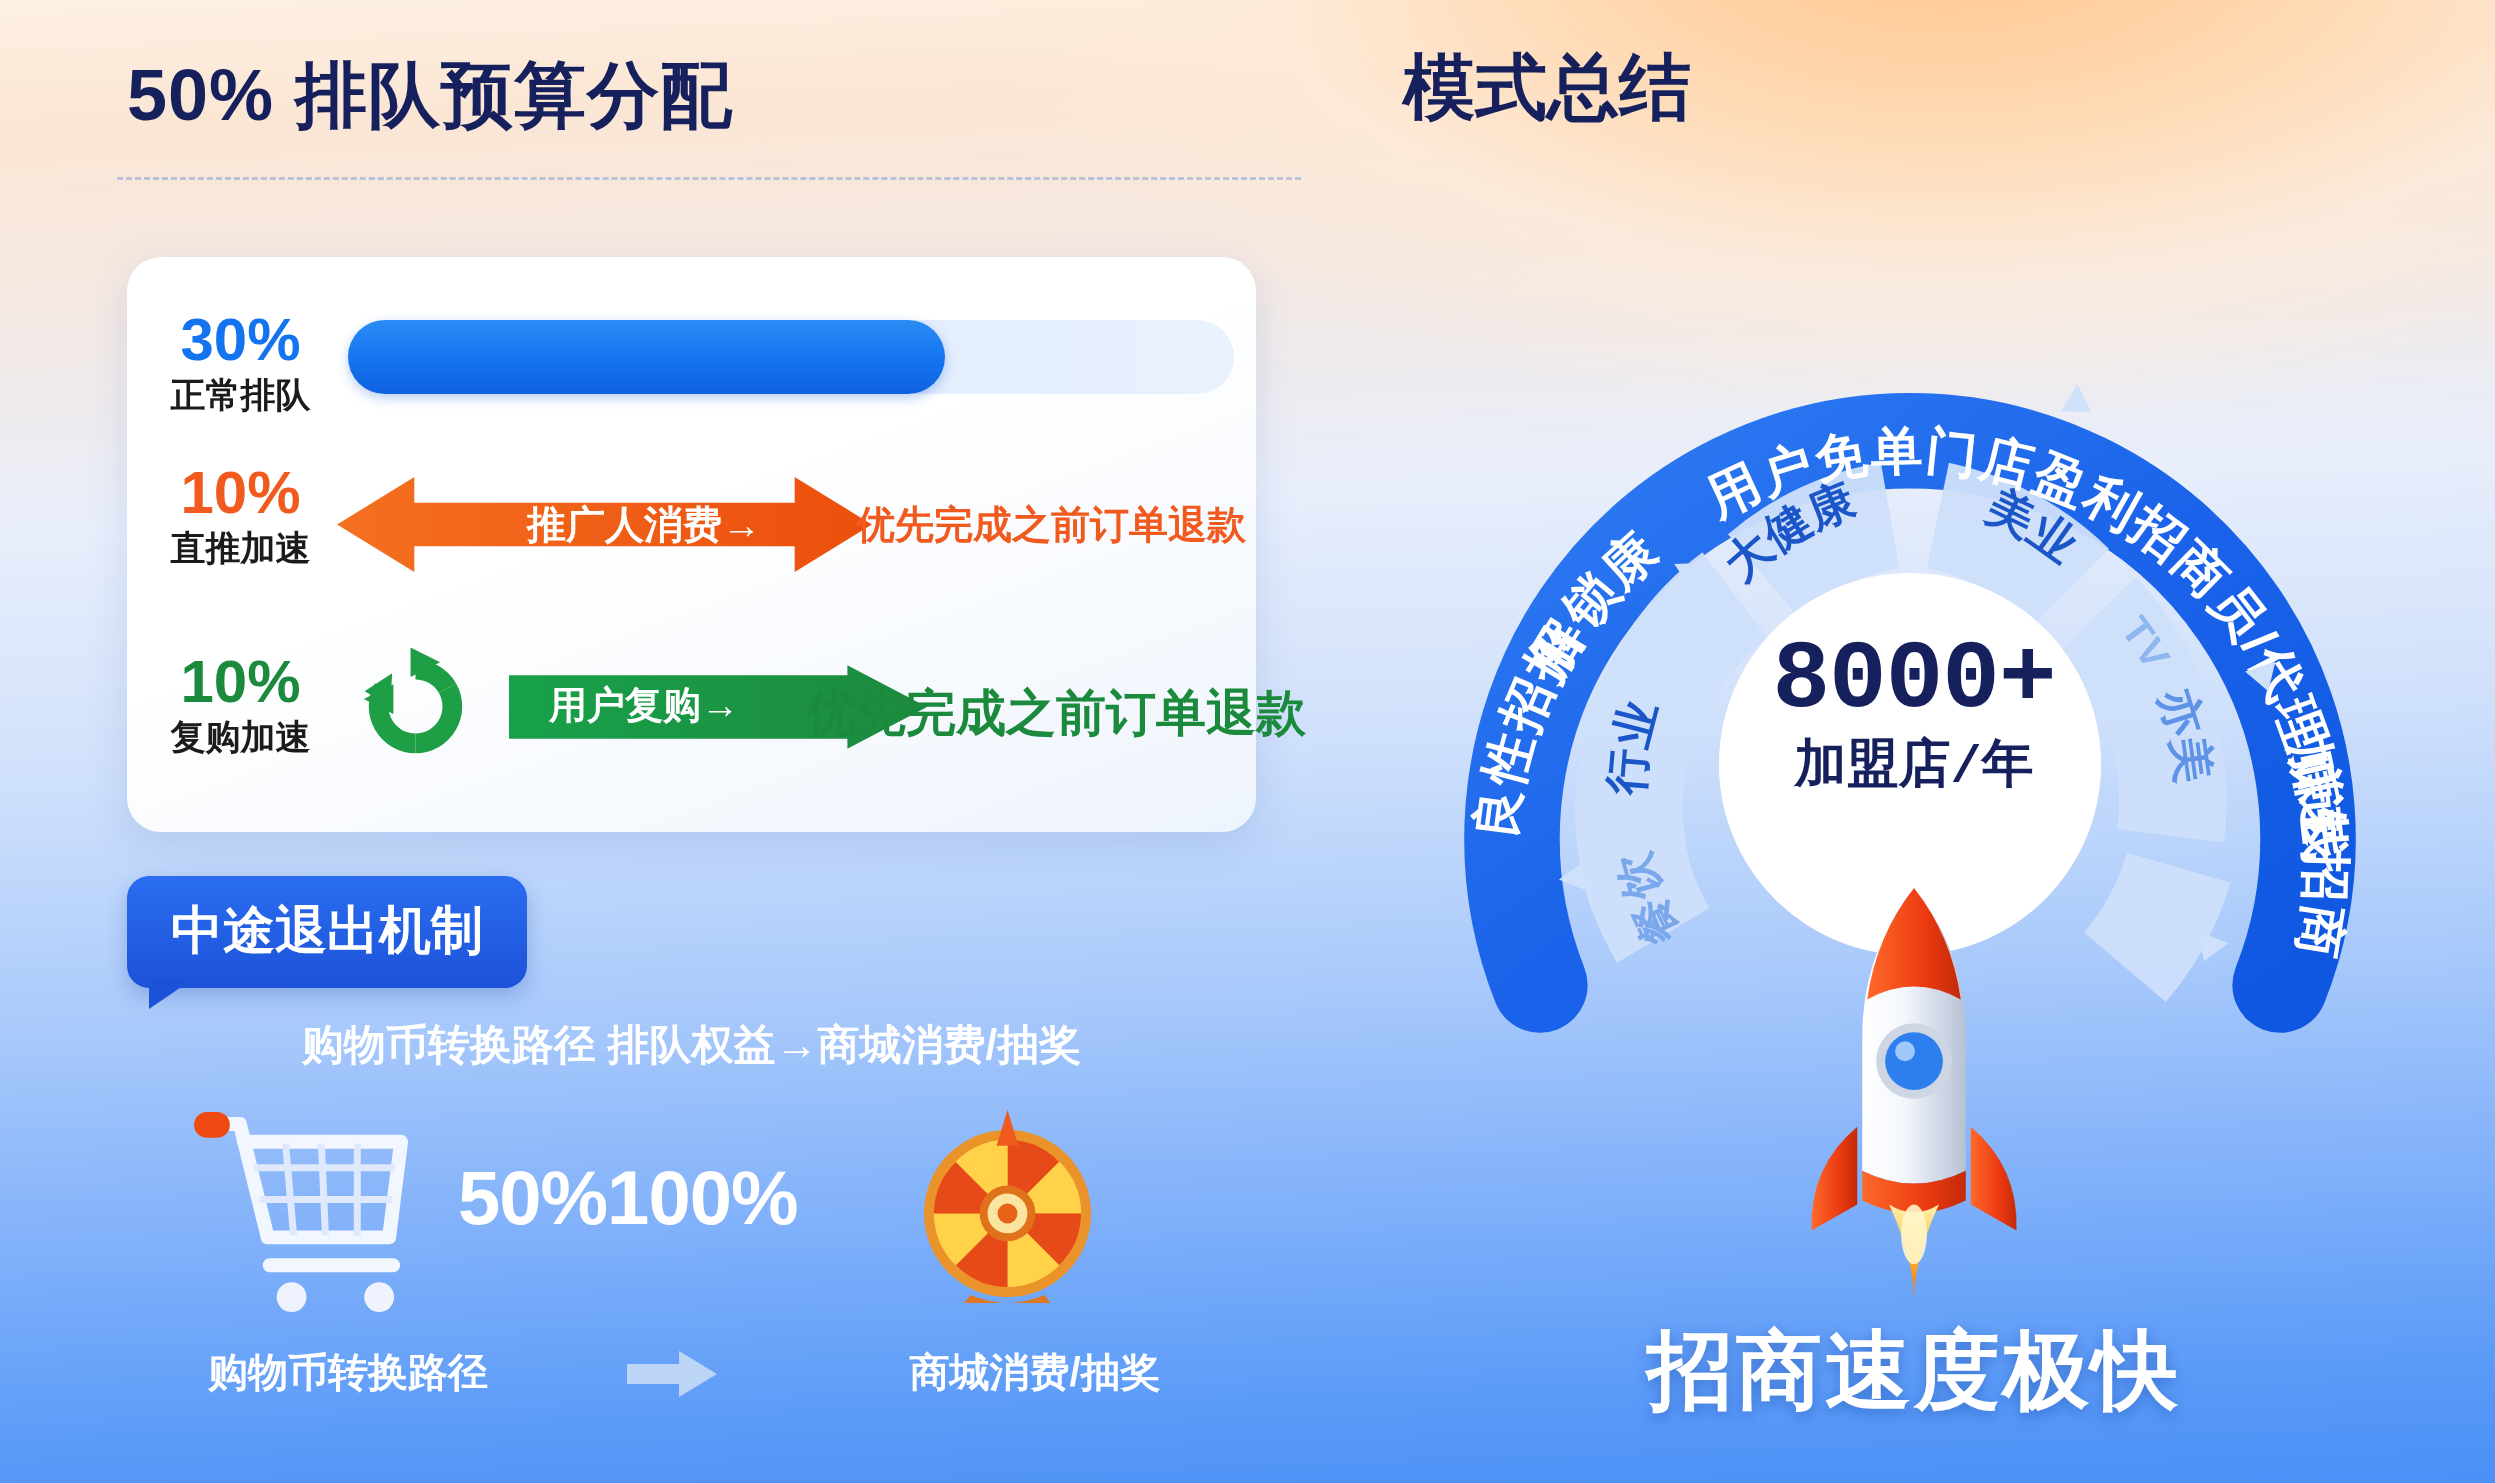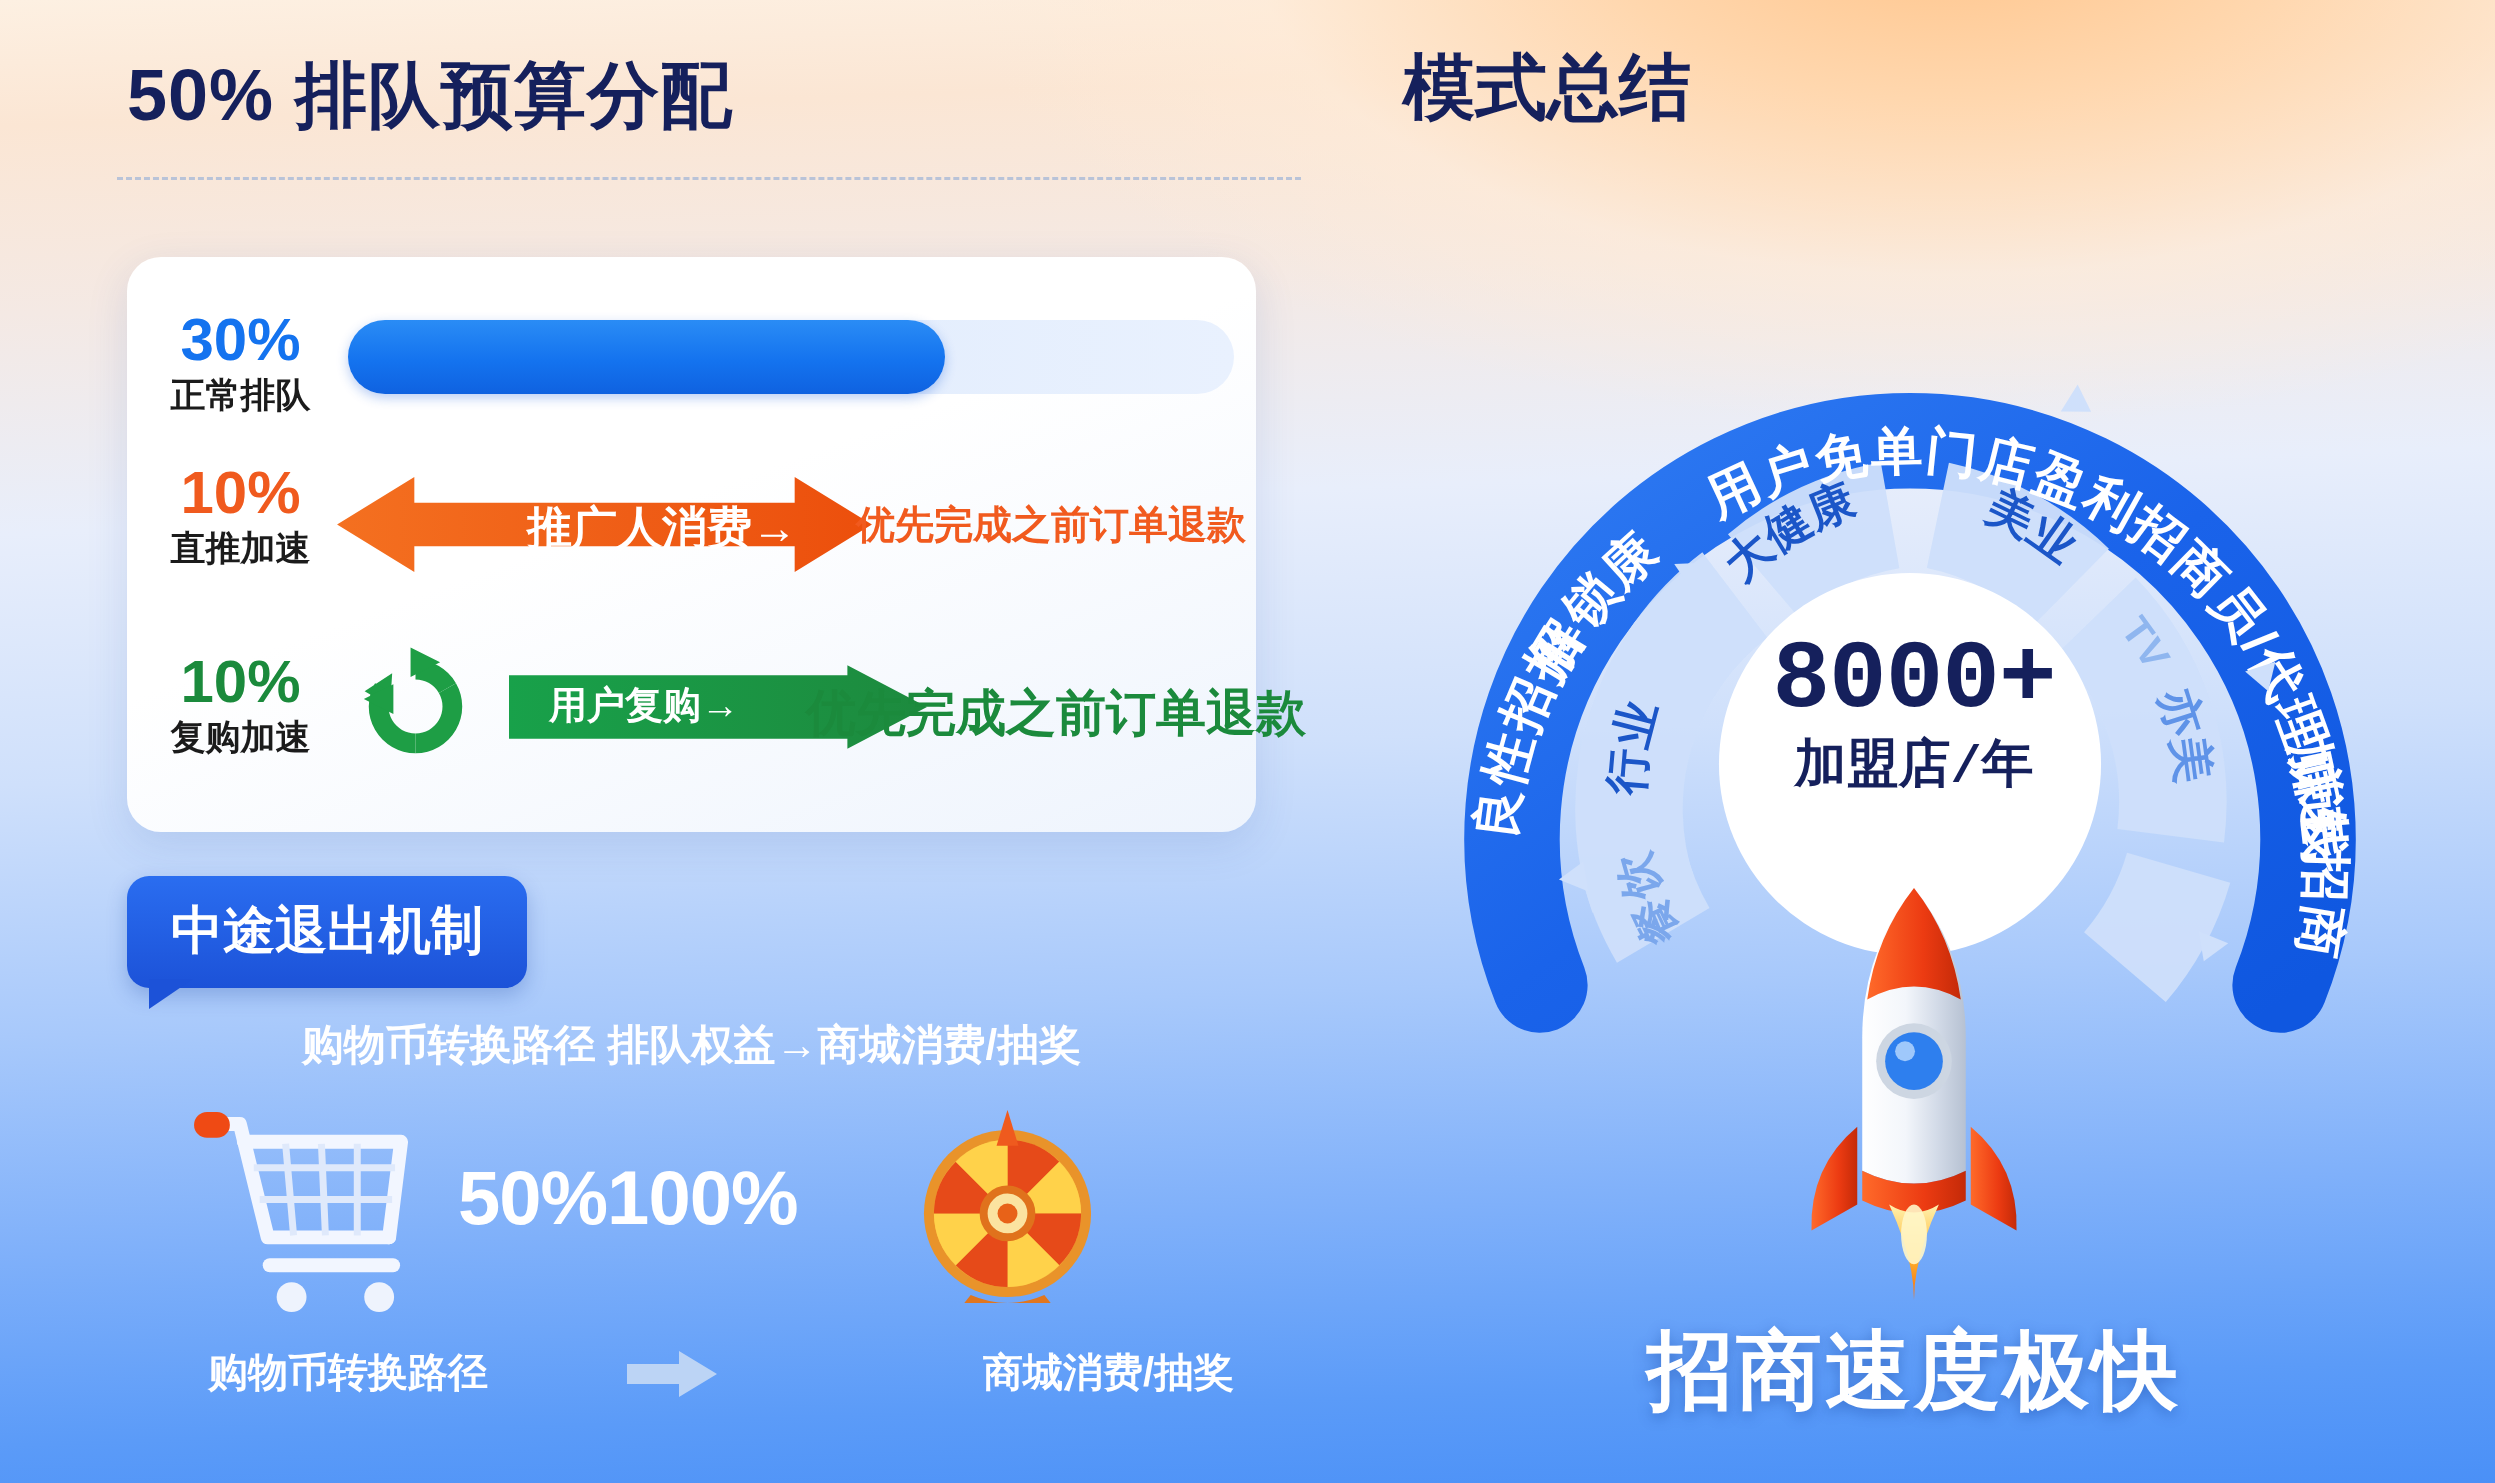--- a/index.html
+++ b/index.html
@@ -48,21 +48,21 @@
     position:absolute; left:0; top:0; height:74px; width:597px;
     background:linear-gradient(180deg,#2a8cf5 0%,#1473ef 55%,#0f62e0 100%);
     border-radius:40px;
     box-shadow:0 4px 12px rgba(20,90,220,0.3);
   }
 
   
   .arrow-orange { position:absolute; left:336px; top:473px; width:537px; height:104px; }
   .arrow-orange-text {
     position:absolute; left:527px; top:498px;
-    font-size:45px; font-weight:bold; color:#ffffff; white-space:nowrap;
+    font-size:39px; font-weight:bold; color:#ffffff; white-space:nowrap;
   }
   .orange-tail {
     position:absolute; left:856px; top:498px;
     font-size:39px; font-weight:bold; color:#f15a1e; white-space:nowrap;
   }
 
   
   .recycle { position:absolute; left:354px; top:645px; width:123px; height:123px; }
   .arrow-green { position:absolute; left:509px; top:665px; width:418px; height:84px; }
   .arrow-green-text {
@@ -101,21 +101,21 @@
     font-size:76px; font-weight:bold; color:#ffffff; letter-spacing:-1px;
     white-space:nowrap;
   }
   .wheel { position:absolute; left:913px; top:1104px; width:189px; height:199px; }
 
   .cap-left {
     position:absolute; left:149px; top:1345px; width:398px; text-align:center;
     font-size:40px; font-weight:bold; color:#ffffff; white-space:nowrap;
   }
   .cap-right {
-    position:absolute; left:836px; top:1345px; width:398px; text-align:right;
+    position:absolute; left:836px; top:1345px; width:398px; text-align:center;
     font-size:40px; font-weight:bold; color:#ffffff; white-space:nowrap;
   }
   .cap-arrow { position:absolute; left:627px; top:1351px; width:90px; height:46px; }
 
   
   .panel-right { position:absolute; left:1333px; top:0; width:1162px; height:1484px; }
   .ttl-right {
     position:absolute; left:70px; top:40px;
     font-size:72px; font-weight:bold; color:#15205c; white-space:nowrap;
   }

